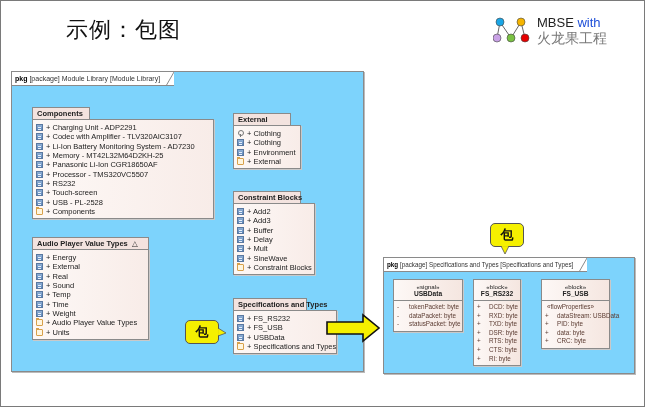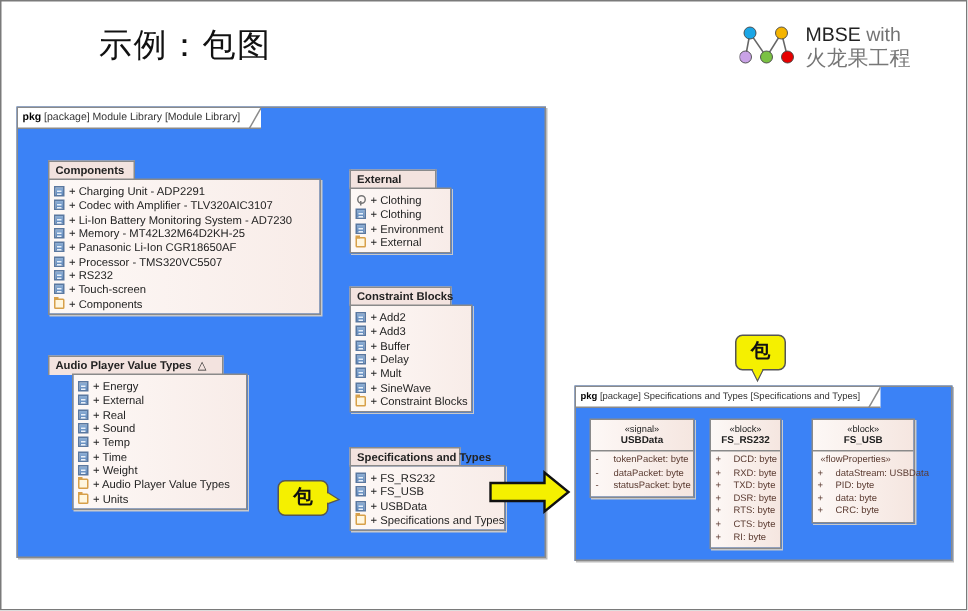--- a/index.html
+++ b/index.html
@@ -3,24 +3,24 @@
 <meta charset="utf-8">
 <style>
   * { box-sizing: border-box; margin: 0; padding: 0; }
   html, body { width: 645px; height: 407px; overflow: hidden; background: #fff; }
   body { font-family: "Liberation Sans", sans-serif; position: relative; }
   .slide { position: absolute; left: 0; top: 0; width: 645px; height: 407px; border: 1px solid #7a7a7a; background: #fff; }
   .slide-title { position: absolute; left: 21px; top: 14px; font-size: 22px; color: #111; font-family: Liberation Sans, sans-serif; letter-spacing: 1px; margin-left: 44px; }
   .logo { position: absolute; left: 492px; top: 13px; width: 140px; height: 36px; }
   .logo svg { position: absolute; left: 0; top: 2px; }
   .logo .l1 { position: absolute; left: 44px; top: 1px; font-size: 13px; color: #222; }
-  .logo .l1 .with { color: #737373; }
+  .logo .l1 .with { color: #1d4ed8; }
   .logo .l2 { position: absolute; left: 44px; top: 16px; font-size: 14px; color: #777; font-family: Liberation Serif, serif; }
 
-  .frame { position: absolute; border: 1px solid #8a8a8a; box-shadow: 1px 1px 0 #bbb; background: #3b82f6; }
+  .frame { position: absolute; border: 1px solid #8a8a8a; box-shadow: 1px 1px 0 #bbb; background: #7dd3fc; }
   .frame-tab { position: absolute; left: 0; top: 0; height: 14px; font-size: 7px; line-height: 13px; color: #333; padding-left: 3px; padding-right: 14px; border-bottom: 1px solid #8a8a8a; background: #fff; white-space: nowrap; }
   .frame-tab b { color: #000; }
   .frame-tab .cut { position: absolute; right: 0; top: 0; width: 12px; height: 14px; }
 
   .pkg { position: absolute; font-size: 7.5px; color: #222; }
   .pkg-tab { position: absolute; left: 0; top: 0; height: 13px; border: 1px solid #8a8a8a; border-bottom: none; background: #f3e3df; font-weight: bold; font-size: 7.5px; line-height: 12px; padding: 0 4px; white-space: nowrap; }
   .pkg-body { position: absolute; left: 0; top: 12px; border: 1px solid #8a8a8a; background: linear-gradient(90deg, #fdf8f6 0%, #f8ece8 100%); padding: 3px 3px 2px 3px; box-shadow: 1px 1px 0 #c9c9c9; }
   .item { display: flex; align-items: center; height: 9.3px; white-space: nowrap; line-height: 9px; }
   .ico { display: inline-block; width: 7px; height: 7px; margin-right: 3px; flex: none; position: relative; }
   .ico.block { background: linear-gradient(#8fb0d6, #5d87bb); border: 1px solid #5a78a0; }
@@ -104,29 +104,33 @@
           </div>
         <div class="item">
             <span class="ico block"></span>
             <span>+ RS232</span>
           </div>
         <div class="item">
             <span class="ico block"></span>
             <span>+ Touch-screen</span>
           </div>
         <div class="item">
+            <span class="ico block"></span>
+            <span>+ USB - PL-2528</span>
+          </div>
+        <div class="item">
             <span class="ico folder"></span>
             <span>+ Components</span>
           </div>
       </div>
     </div>
 
     <div class="pkg" style="left:20px; top:165px;">
       <div class="pkg-tab" style="width:117px;"><span>Audio Player Value Types</span> &nbsp;<span style="font-weight:normal;">△</span></div>
-      <div class="pkg-body" style="width:117px;margin-left:16px;">
+      <div class="pkg-body" style="width:117px;">
         <div class="item">
             <span class="ico block"></span>
             <span>+ Energy</span>
           </div>
         <div class="item">
             <span class="ico block"></span>
             <span>+ External</span>
           </div>
         <div class="item">
             <span class="ico block"></span>

